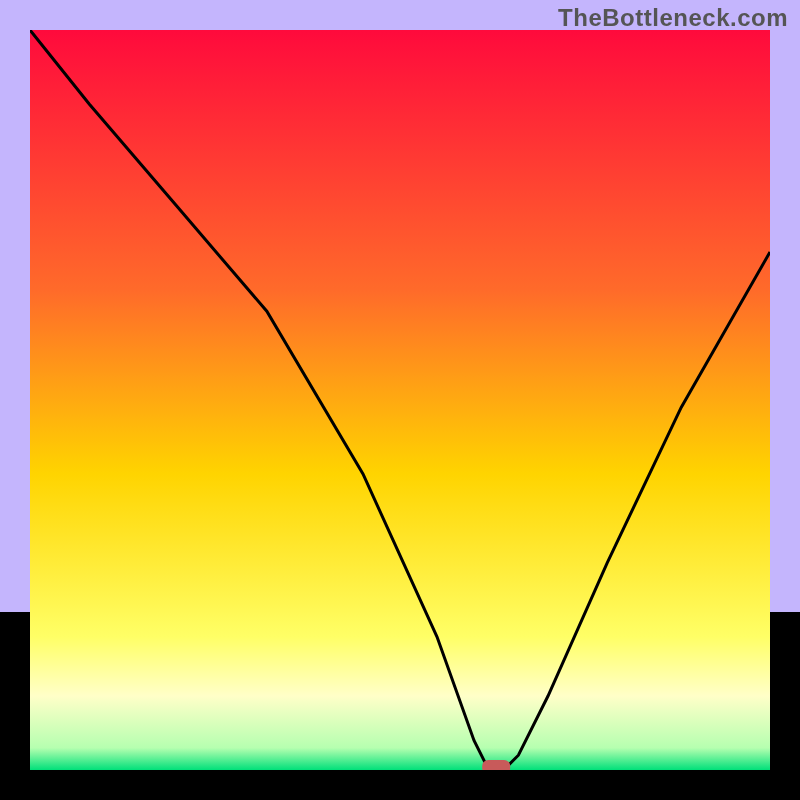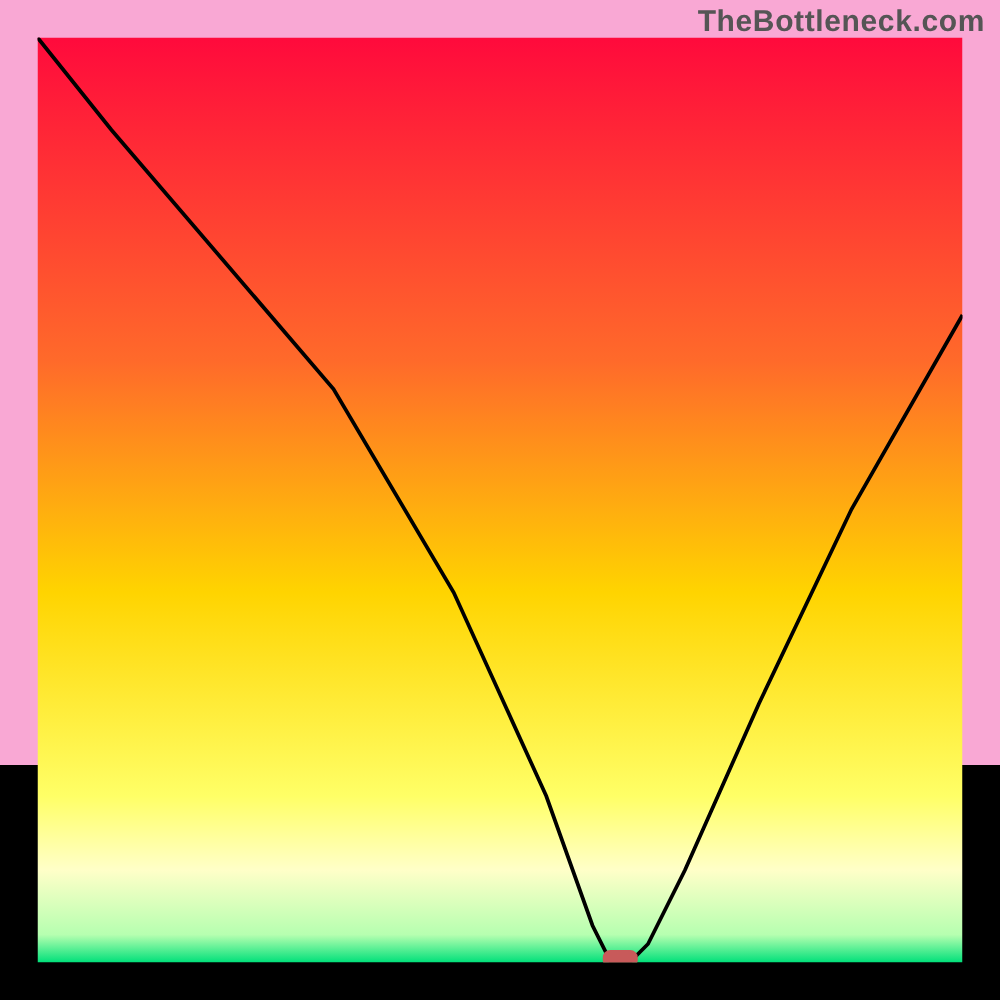--- a/index.html
+++ b/index.html
@@ -7,21 +7,21 @@
     padding: 0;
     width: 800px;
     height: 800px;
     background: #000;
     font-family: Arial, Helvetica, sans-serif;
   }
   .frame {
     position: relative;
     width: 800px;
     height: 612px;
-    background: #f9a8d4;
+    background: #c4b5fd;
   }
   .watermark {
     position: absolute;
     top: 4px;
     right: 12px;
     color: #555;
     font-size: 24px;
     font-weight: 600;
     letter-spacing: 0.5px;
     user-select: none;

